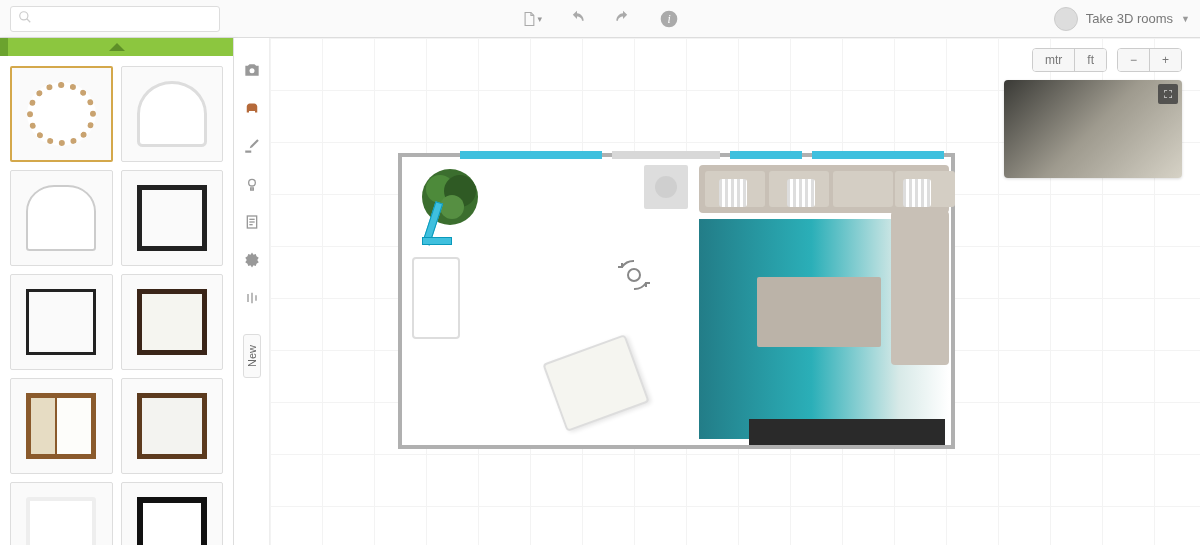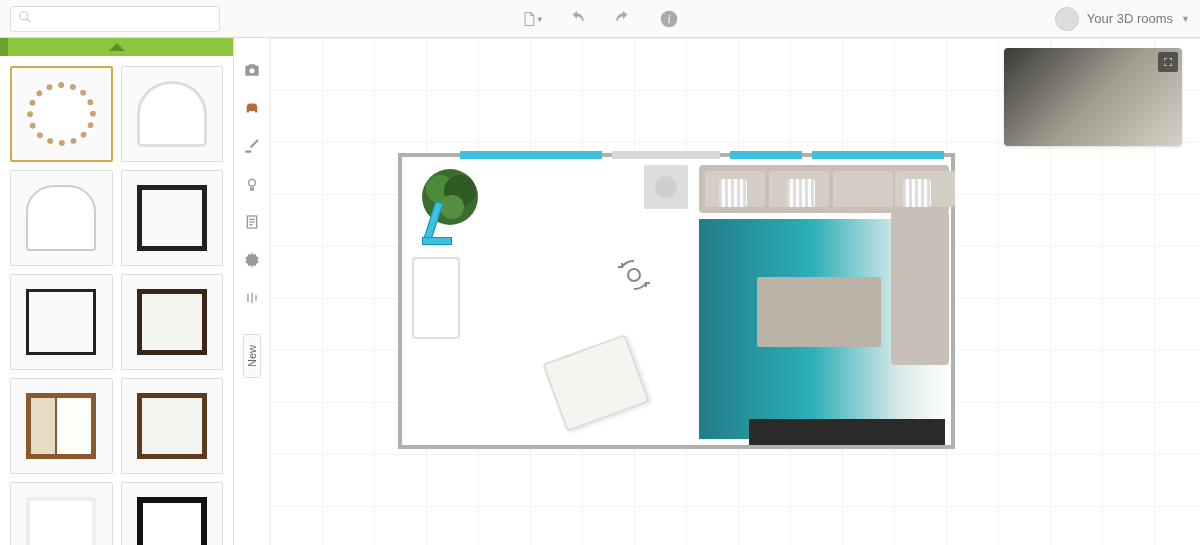--- a/index.html
+++ b/index.html
@@ -110,21 +110,21 @@
     </div>
     <div class="tool-btn">
       <svg viewBox="0 0 24 24" fill="#aaa">
           <circle cx="12" cy="12" r="10"></circle>
           <text x="12" y="17" text-anchor="middle" fill="#fff" font-size="14" font-style="italic" font-family="serif">i</text>
         </svg>
     </div>
   </div>
   <div class="top-right">
     <span class="avatar"></span>
-    <span>Your 3D rooms</span>
+    <span>Take 3D rooms</span>
     <span class="dropdown-caret">▼</span>
   </div>
 </div>
 
 <div class="main">
 
   <div class="catalog">
     <div class="catalog-tab">
       <div class="catalog-caret"></div>
     </div>
@@ -251,20 +251,30 @@
           <div class="pillow p2"></div>
           <div class="pillow p3"></div>
           <div class="pillow p4"></div>
         <div class="sofa-seat1"></div>
       </div>
       <div class="coffee"></div>
       <div class="tv"></div>
     </div>
 
     <div class="right-panel">
+      <div class="unit-zoom-row">
+        <div class="seg">
+          <button>mtr</button>
+          <button>ft</button>
+        </div>
+        <div class="seg">
+          <button>−</button>
+          <button>+</button>
+        </div>
+      </div>
       <div class="preview-card">
         <div class="preview-img">
           <div class="expand-icon">⛶</div>
         </div>
       </div>
     </div>
   </div>
 
 </div>
 

